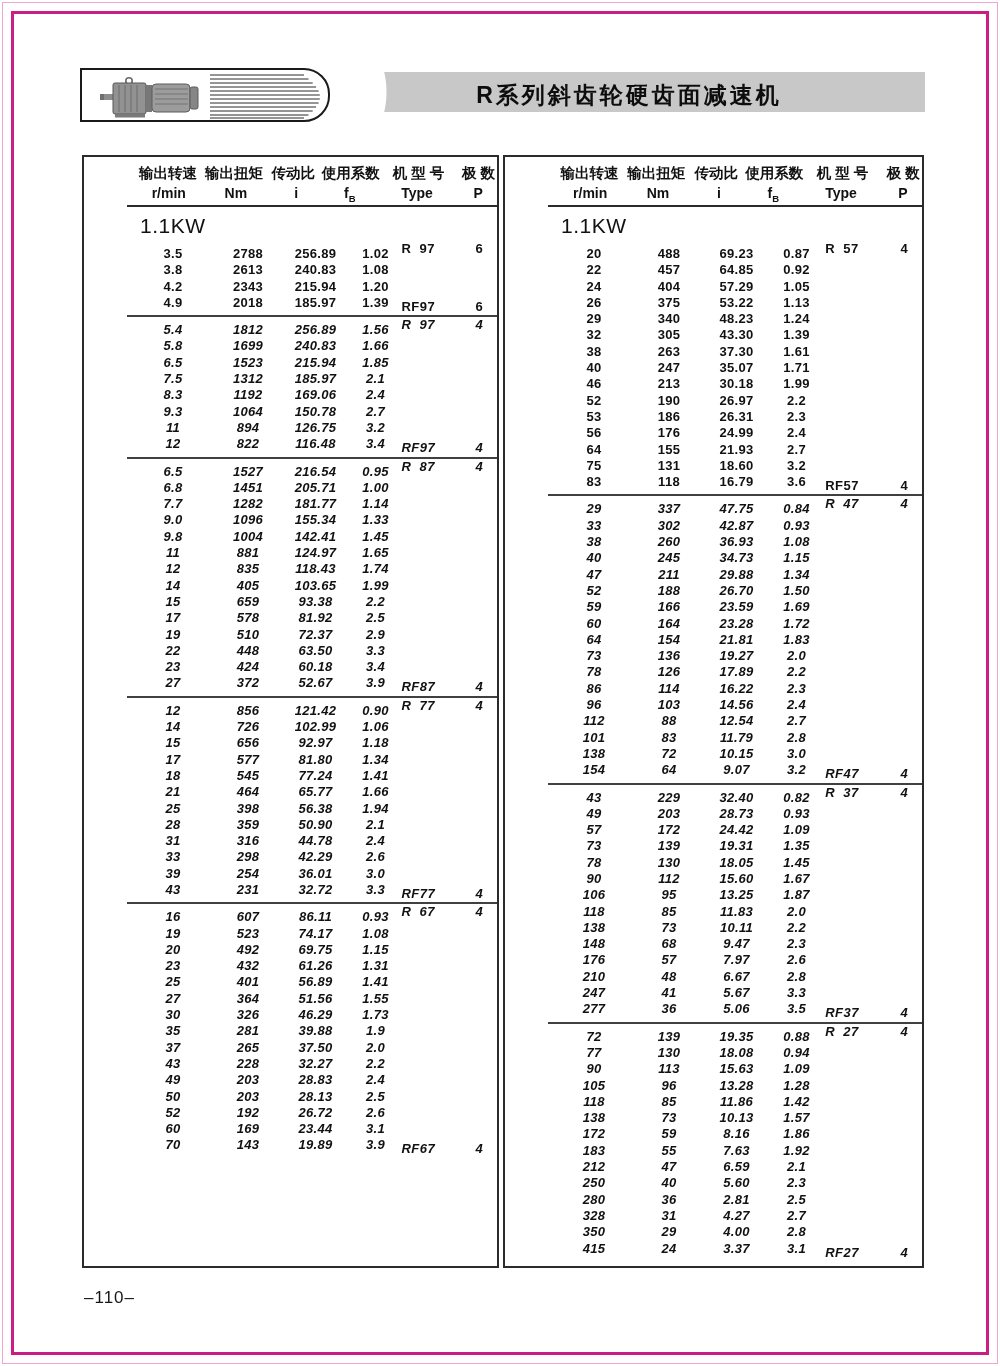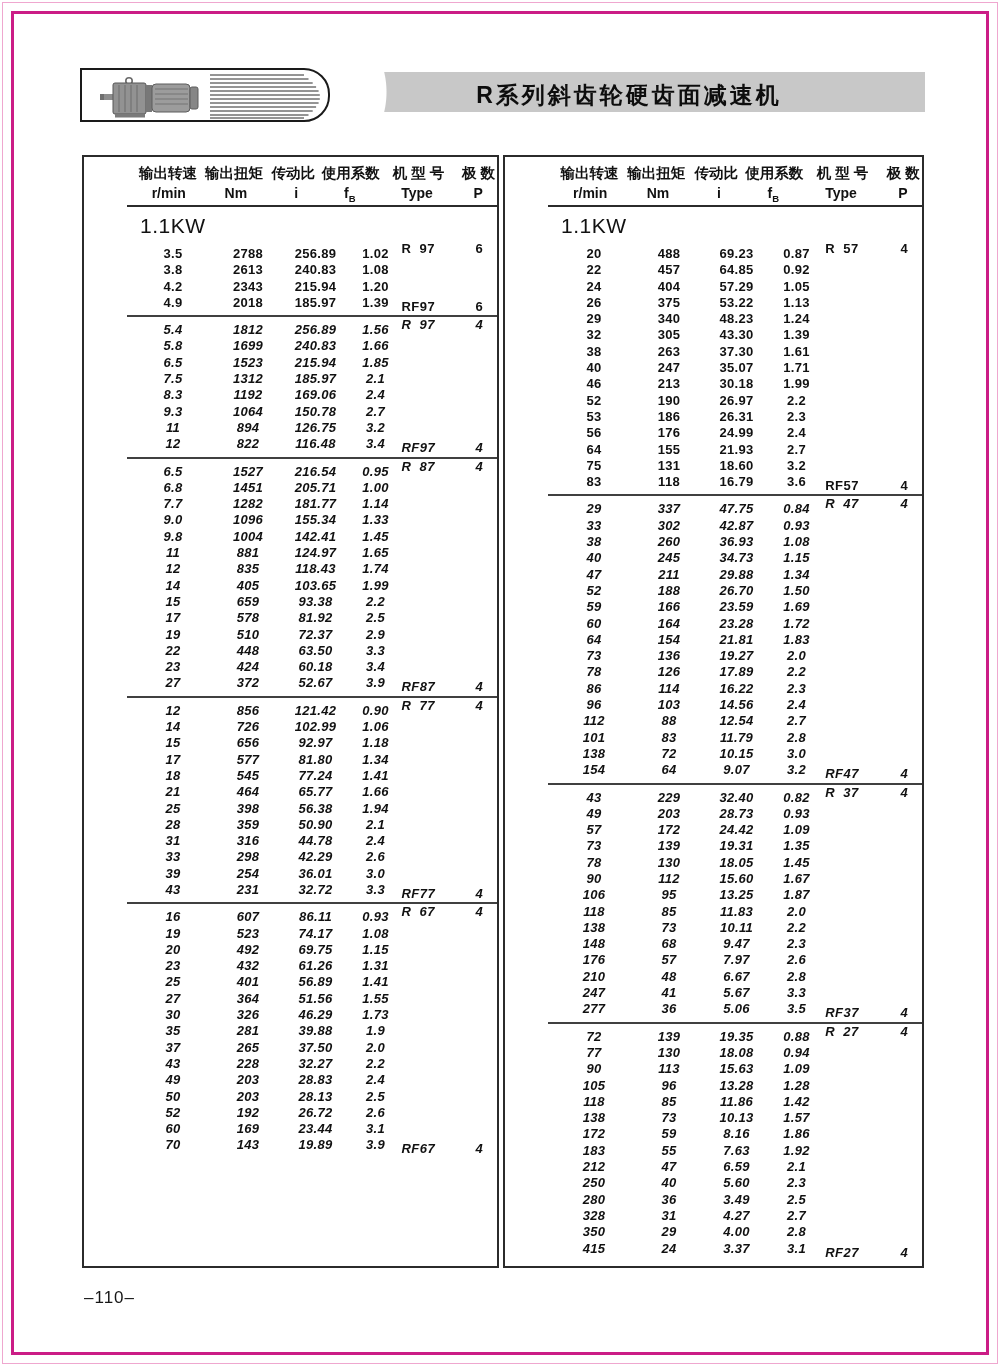--- a/index.html
+++ b/index.html
@@ -908,21 +908,21 @@
         </div>
         <div class="row">
           <span class="cell c1">250</span>
           <span class="cell c2">40</span>
           <span class="cell c3">5.60</span>
           <span class="cell c4">2.3</span>
         </div>
         <div class="row">
           <span class="cell c1">280</span>
           <span class="cell c2">36</span>
-          <span class="cell c3">3.49</span>
+          <span class="cell c3">2.81</span>
           <span class="cell c4">2.5</span>
         </div>
         <div class="row">
           <span class="cell c1">328</span>
           <span class="cell c2">31</span>
           <span class="cell c3">4.27</span>
           <span class="cell c4">2.7</span>
         </div>
         <div class="row">
           <span class="cell c1">350</span>

